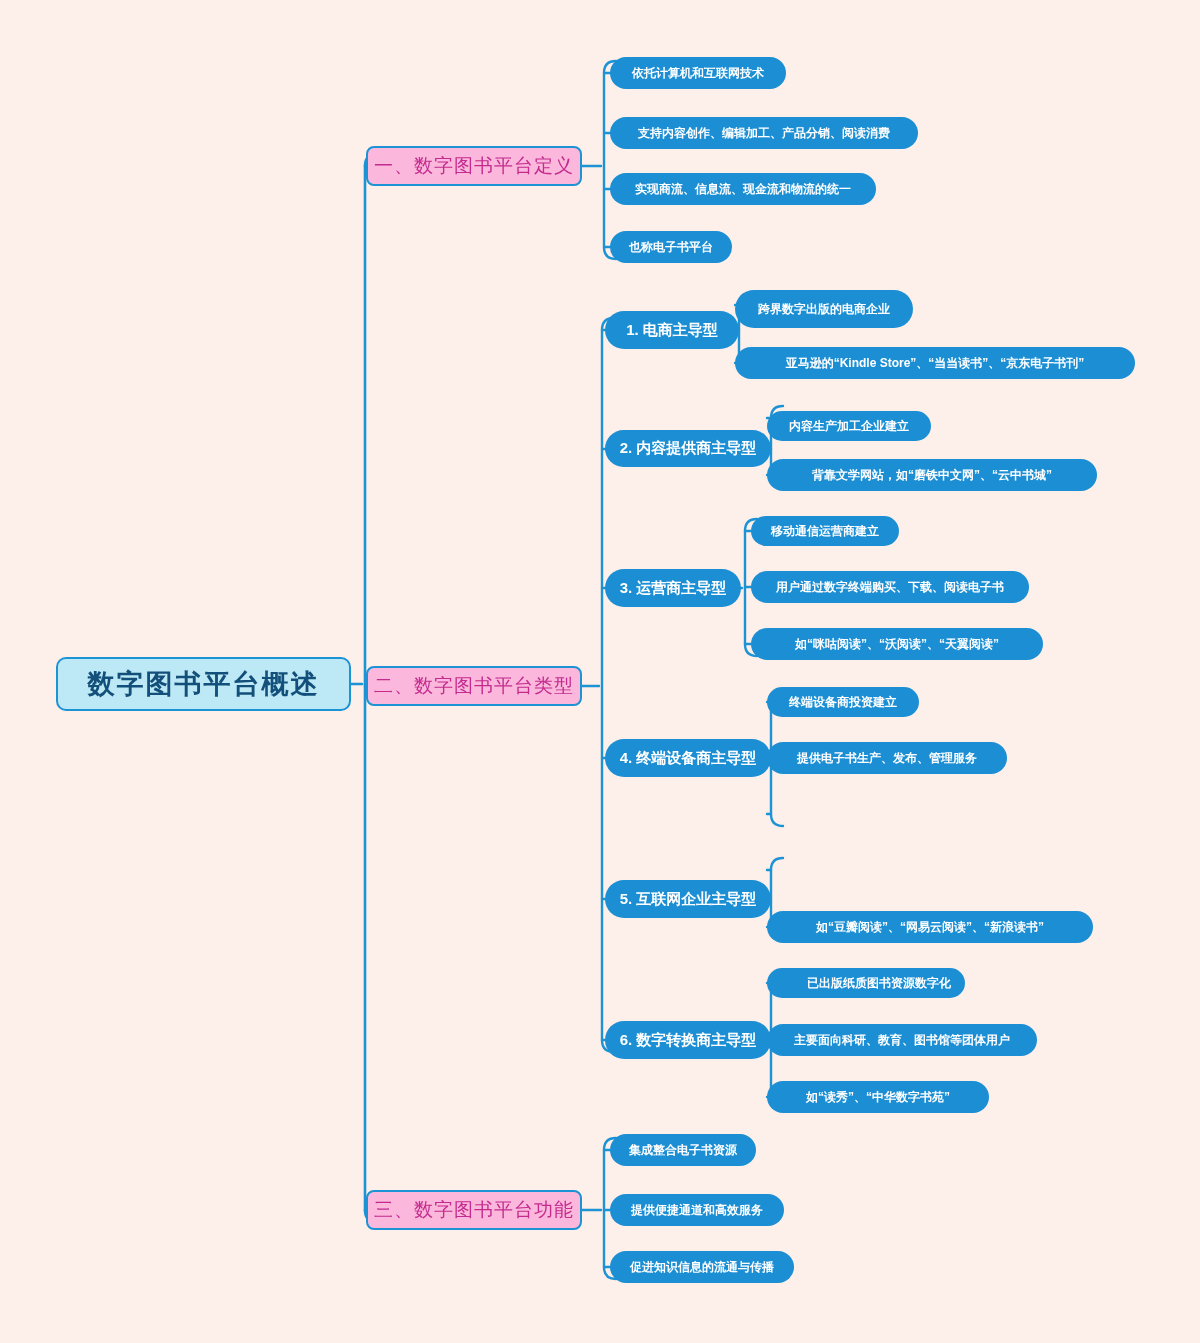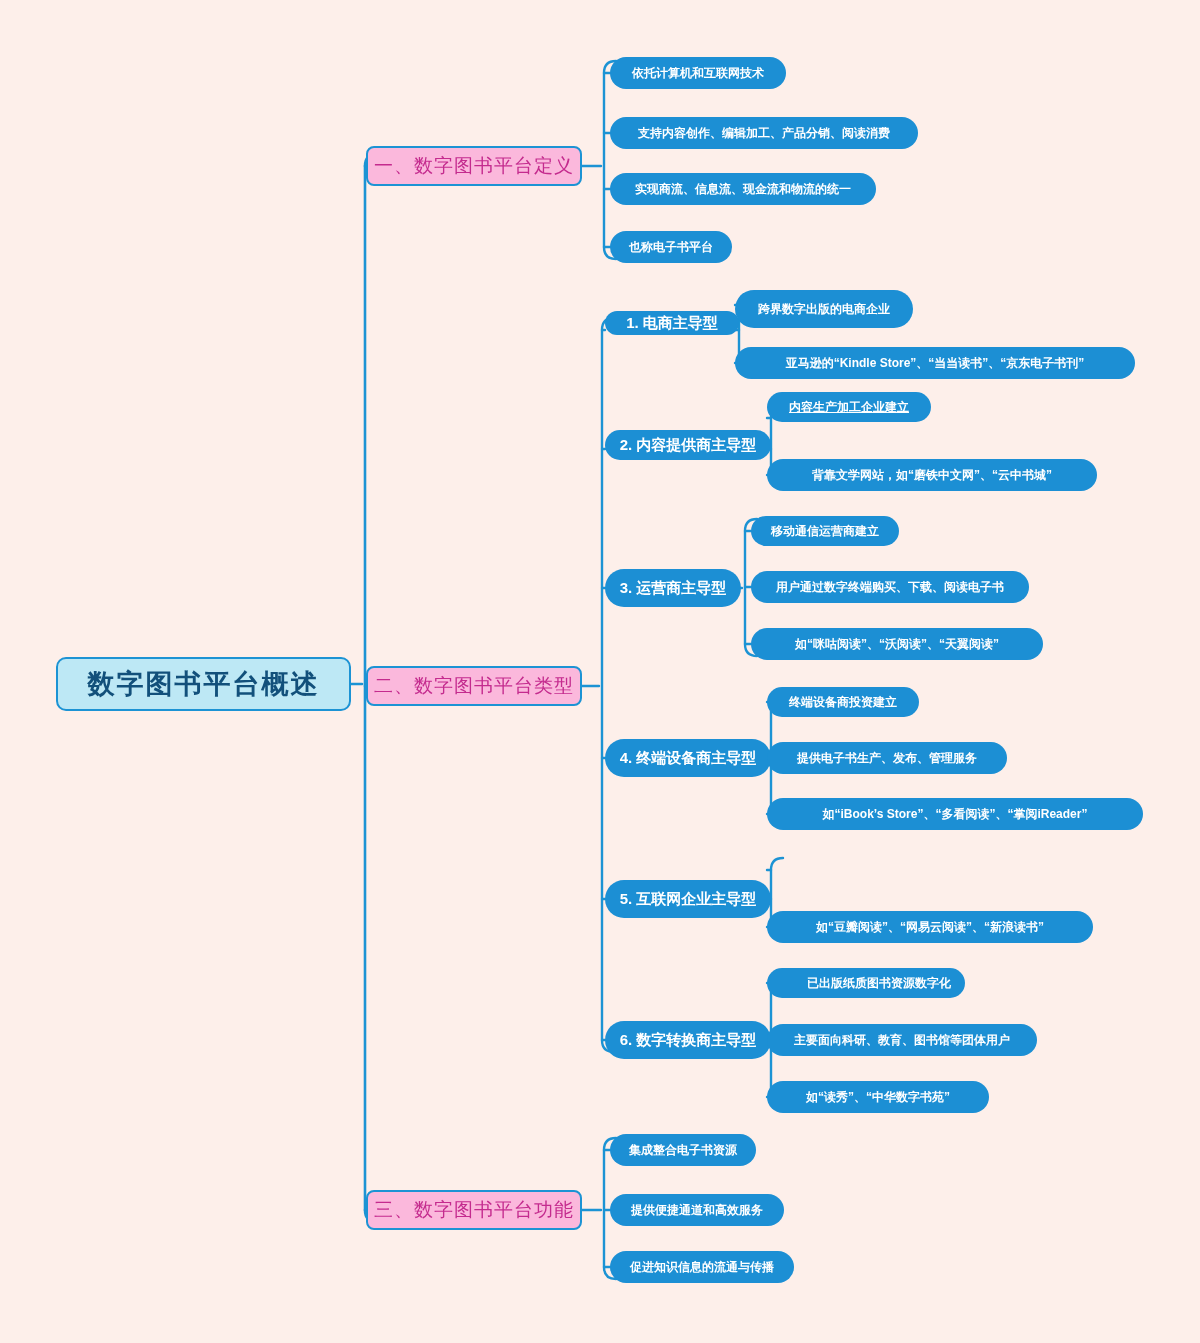--- a/index.html
+++ b/index.html
@@ -160,34 +160,34 @@
     <span>实现商流、信息流、现金流和物流的统一</span>
   </div>
   <div class="node leaf" style="left:610px; top:231px; width:122px; height:32px;">
     <span>也称电子书平台</span>
   </div>
 
   <div class="node lvl1" style="left:366px; top:666px; width:216px; height:40px;">
     <span>二、数字图书平台类型</span>
   </div>
 
-  <div class="node lvl2" style="left:605px; top:311px; width:134px; height:24px;">
+  <div class="node lvl2" style="left:605px; top:311px; width:134px; height:38px;">
     <span>1. 电商主导型</span>
   </div>
   <div class="node leaf" style="left:735px; top:290px; width:178px; height:38px;">
     <span>跨界数字出版的电商企业</span>
   </div>
   <div class="node leaf" style="left:735px; top:347px; width:400px; height:32px;">
     <span>亚马逊的“Kindle Store”、“当当读书”、“京东电子书刊”</span>
   </div>
 
-  <div class="node lvl2" style="left:605px; top:430px; width:166px; height:30px;">
+  <div class="node lvl2" style="left:605px; top:430px; width:166px; height:37px;">
     <span>2. 内容提供商主导型</span>
   </div>
-  <div class="node leaf" style="left:767px; top:392px; width:164px; height:30px;text-decoration:underline;">
+  <div class="node leaf" style="left:767px; top:411px; width:164px; height:30px;">
     <span>内容生产加工企业建立</span>
   </div>
   <div class="node leaf" style="left:767px; top:459px; width:330px; height:32px;">
     <span>背靠文学网站，如“磨铁中文网”、“云中书城”</span>
   </div>
 
   <div class="node lvl2" style="left:605px; top:569px; width:136px; height:38px;">
     <span>3. 运营商主导型</span>
   </div>
   <div class="node leaf" style="left:751px; top:516px; width:148px; height:30px;">
@@ -202,23 +202,20 @@
 
   <div class="node lvl2" style="left:605px; top:739px; width:166px; height:38px;">
     <span>4. 终端设备商主导型</span>
   </div>
   <div class="node leaf" style="left:767px; top:687px; width:152px; height:30px;">
     <span>终端设备商投资建立</span>
   </div>
   <div class="node leaf" style="left:767px; top:742px; width:240px; height:32px;">
     <span>提供电子书生产、发布、管理服务</span>
   </div>
-  <div class="node leaf" style="left:767px; top:798px; width:376px; height:32px;">
-    <span>如“iBook’s Store”、“多看阅读”、“掌阅iReader”</span>
-  </div>
 
   <div class="node lvl2" style="left:605px; top:880px; width:166px; height:38px;">
     <span>5. 互联网企业主导型</span>
   </div>
   <div class="node leaf" style="left:767px; top:911px; width:326px; height:32px;">
     <span>如“豆瓣阅读”、“网易云阅读”、“新浪读书”</span>
   </div>
 
   <div class="node lvl2" style="left:605px; top:1021px; width:166px; height:38px;">
     <span>6. 数字转换商主导型</span>

